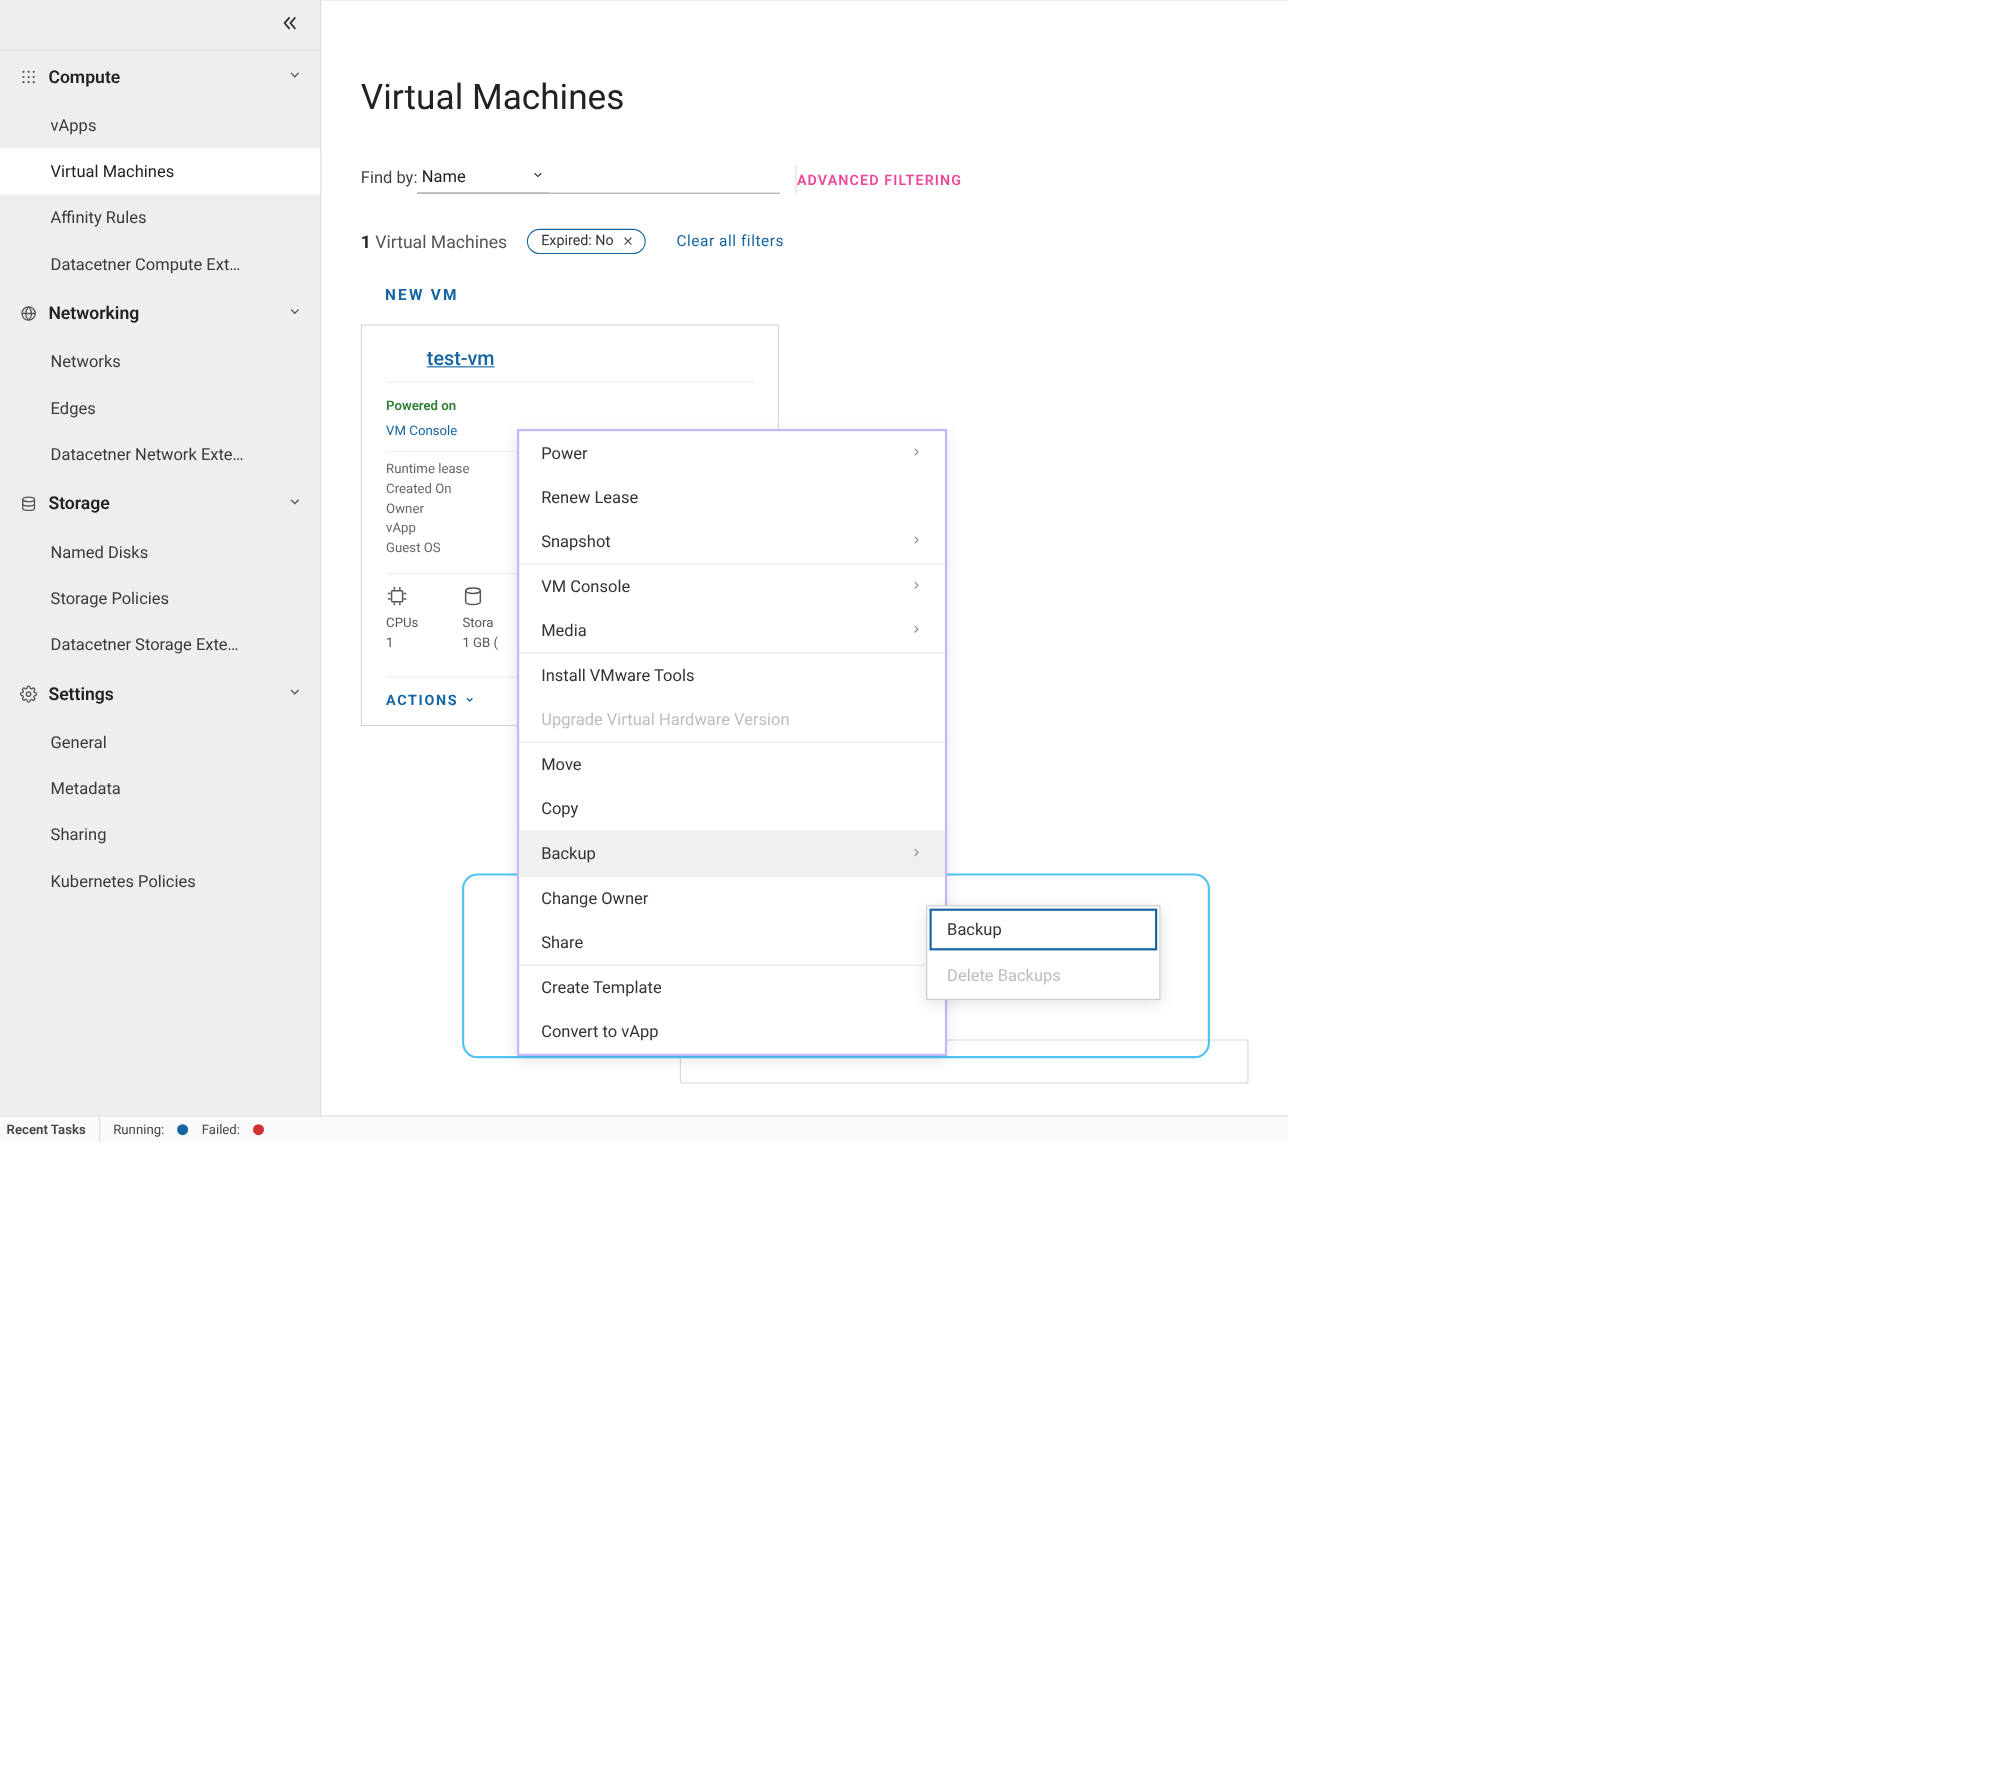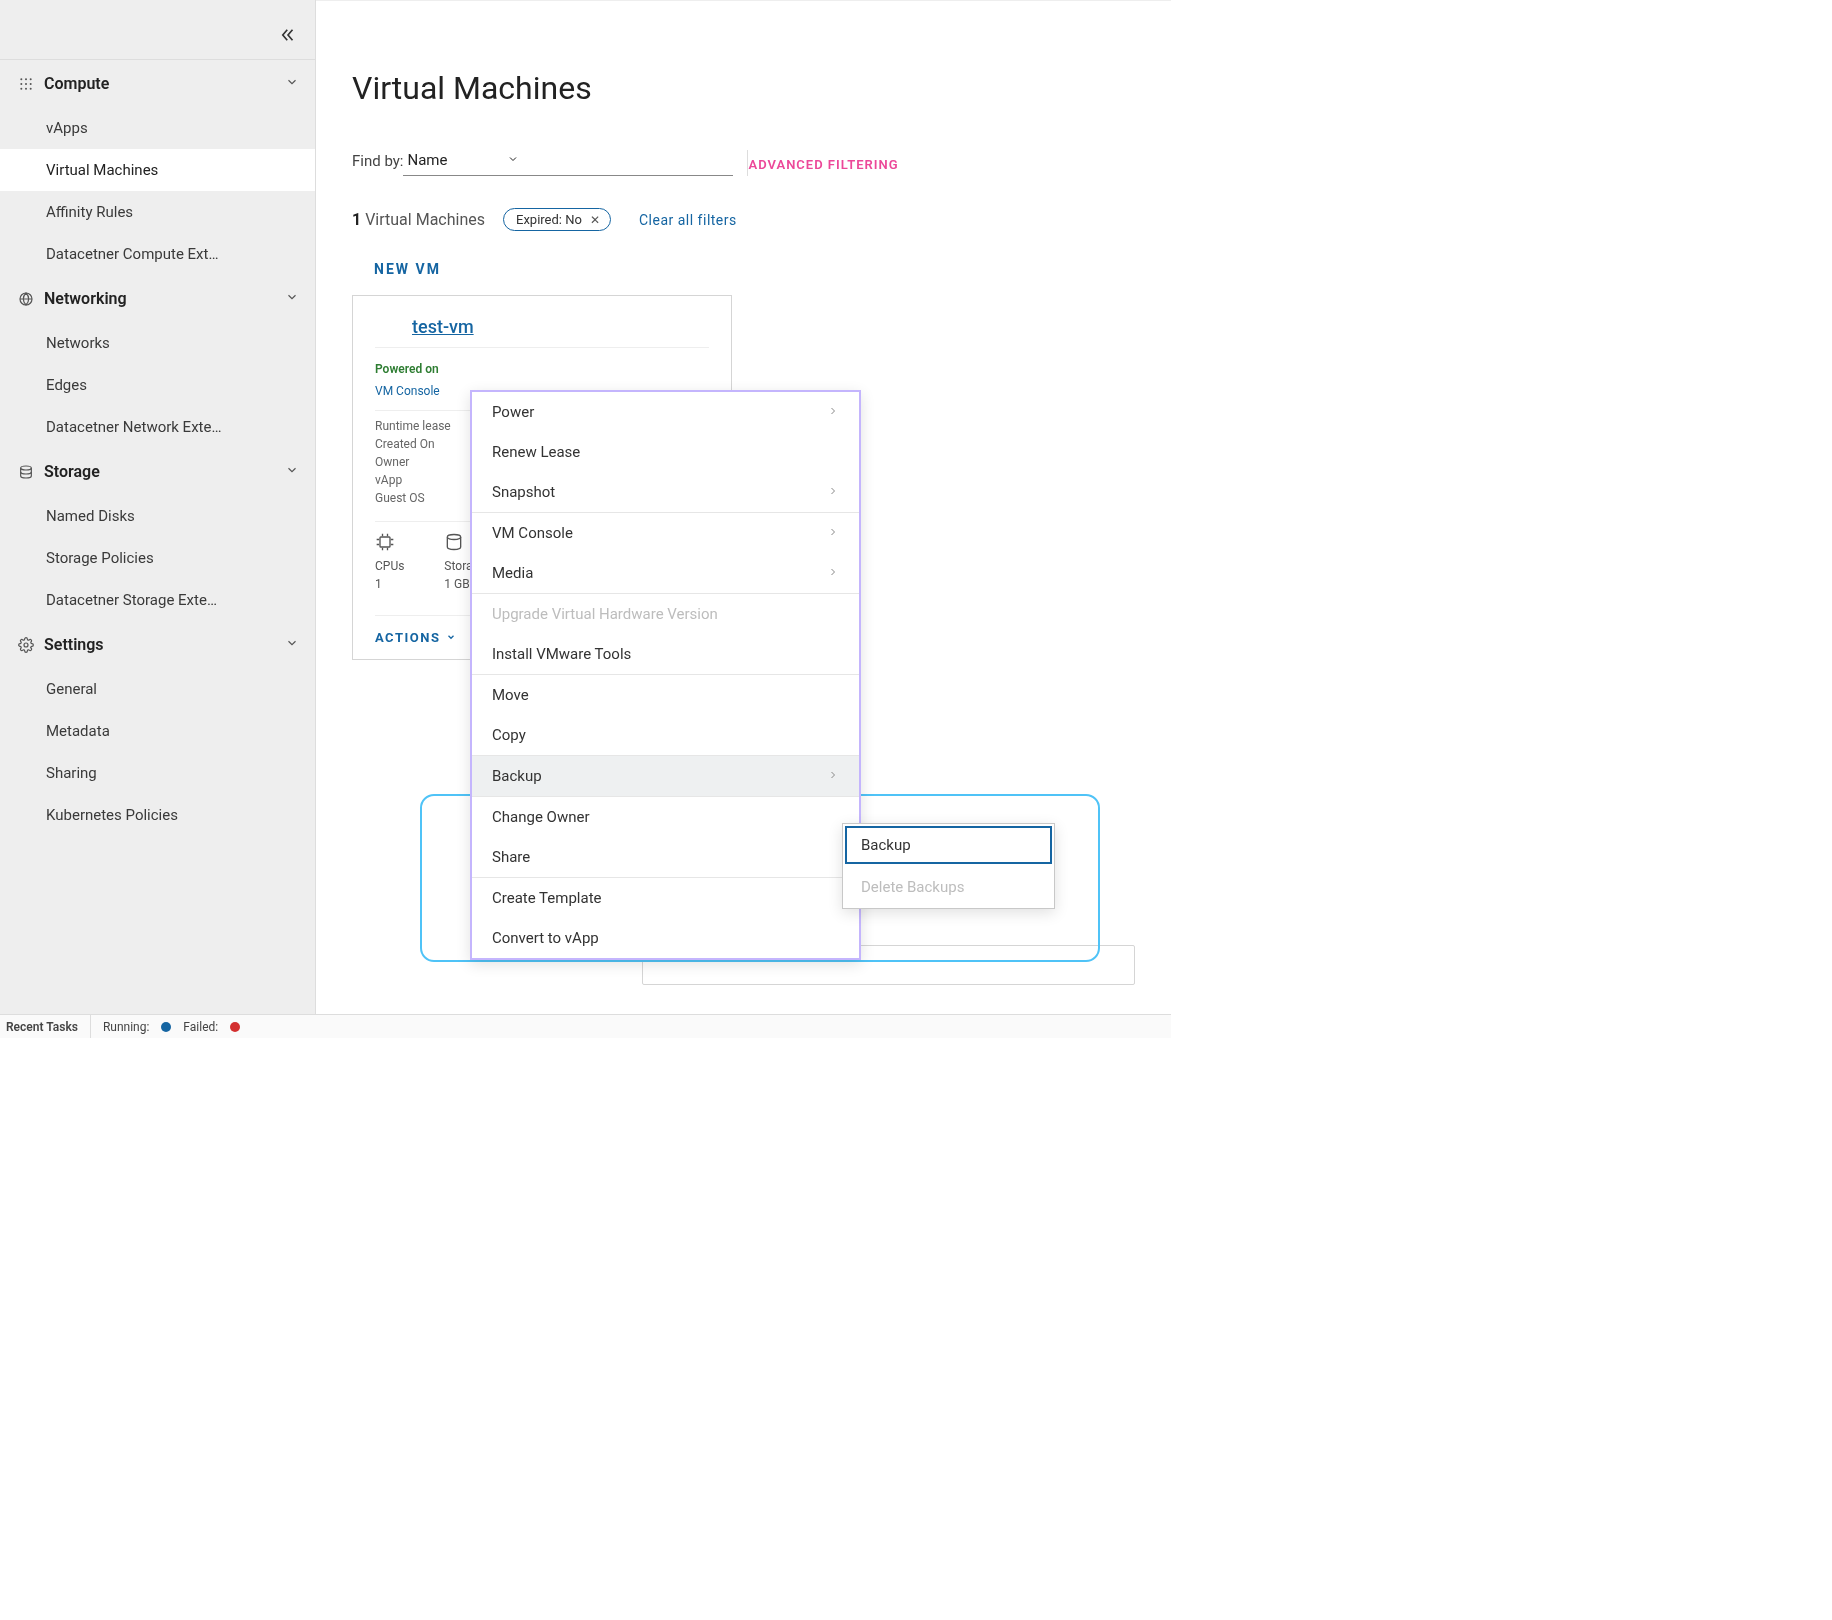--- a/index.html
+++ b/index.html
@@ -7,26 +7,26 @@
     font-family: -apple-system, BlinkMacSystemFont, "Segoe UI", Roboto, "Helvetica Neue", Arial, sans-serif;
     font-size: 14px;
     color: #333;
     background: #fff;
     width: 1171px;
     overflow: hidden;
   }
   .app { display: flex; height: 1038px; position: relative; }
   
   .sidebar {
-    width: 316px;
+    width: 292px;
     background: #eeeeee;
     border-right: 1px solid #ddd;
     display: flex;
     flex-direction: column;
-    padding-top: 14px;
+    padding-top: 0;
   }
   .collapse-row {
     height: 46px;
     display: flex; align-items: center; justify-content: flex-end;
     padding-right: 18px;
     border-bottom: 1px solid #ddd;
   }
   .collapse-row svg { width: 18px; height: 18px; color: #333; }
   .section-header {
     display: flex; align-items: center;
@@ -337,25 +337,25 @@
             <path d="M9 6l6 6-6 6"></path>
           </svg></span>
       </div>
       <div class="item">
         <span>Media</span>
         <span class="chevr"><svg viewBox="0 0 24 24" fill="none" stroke="currentColor" stroke-width="2">
             <path d="M9 6l6 6-6 6"></path>
           </svg></span>
       </div>
       <div class="sep"></div>
+      <div class="item">
+        <span>Install VMware Tools</span>
+      </div>
       <div class="item disabled">
         <span>Upgrade Virtual Hardware Version</span>
-      </div>
-      <div class="item">
-        <span>Install VMware Tools</span>
       </div>
       <div class="sep"></div>
       <div class="item">
         <span>Move</span>
       </div>
       <div class="item">
         <span>Copy</span>
       </div>
       <div class="sep"></div>
       <div class="item hovered">

